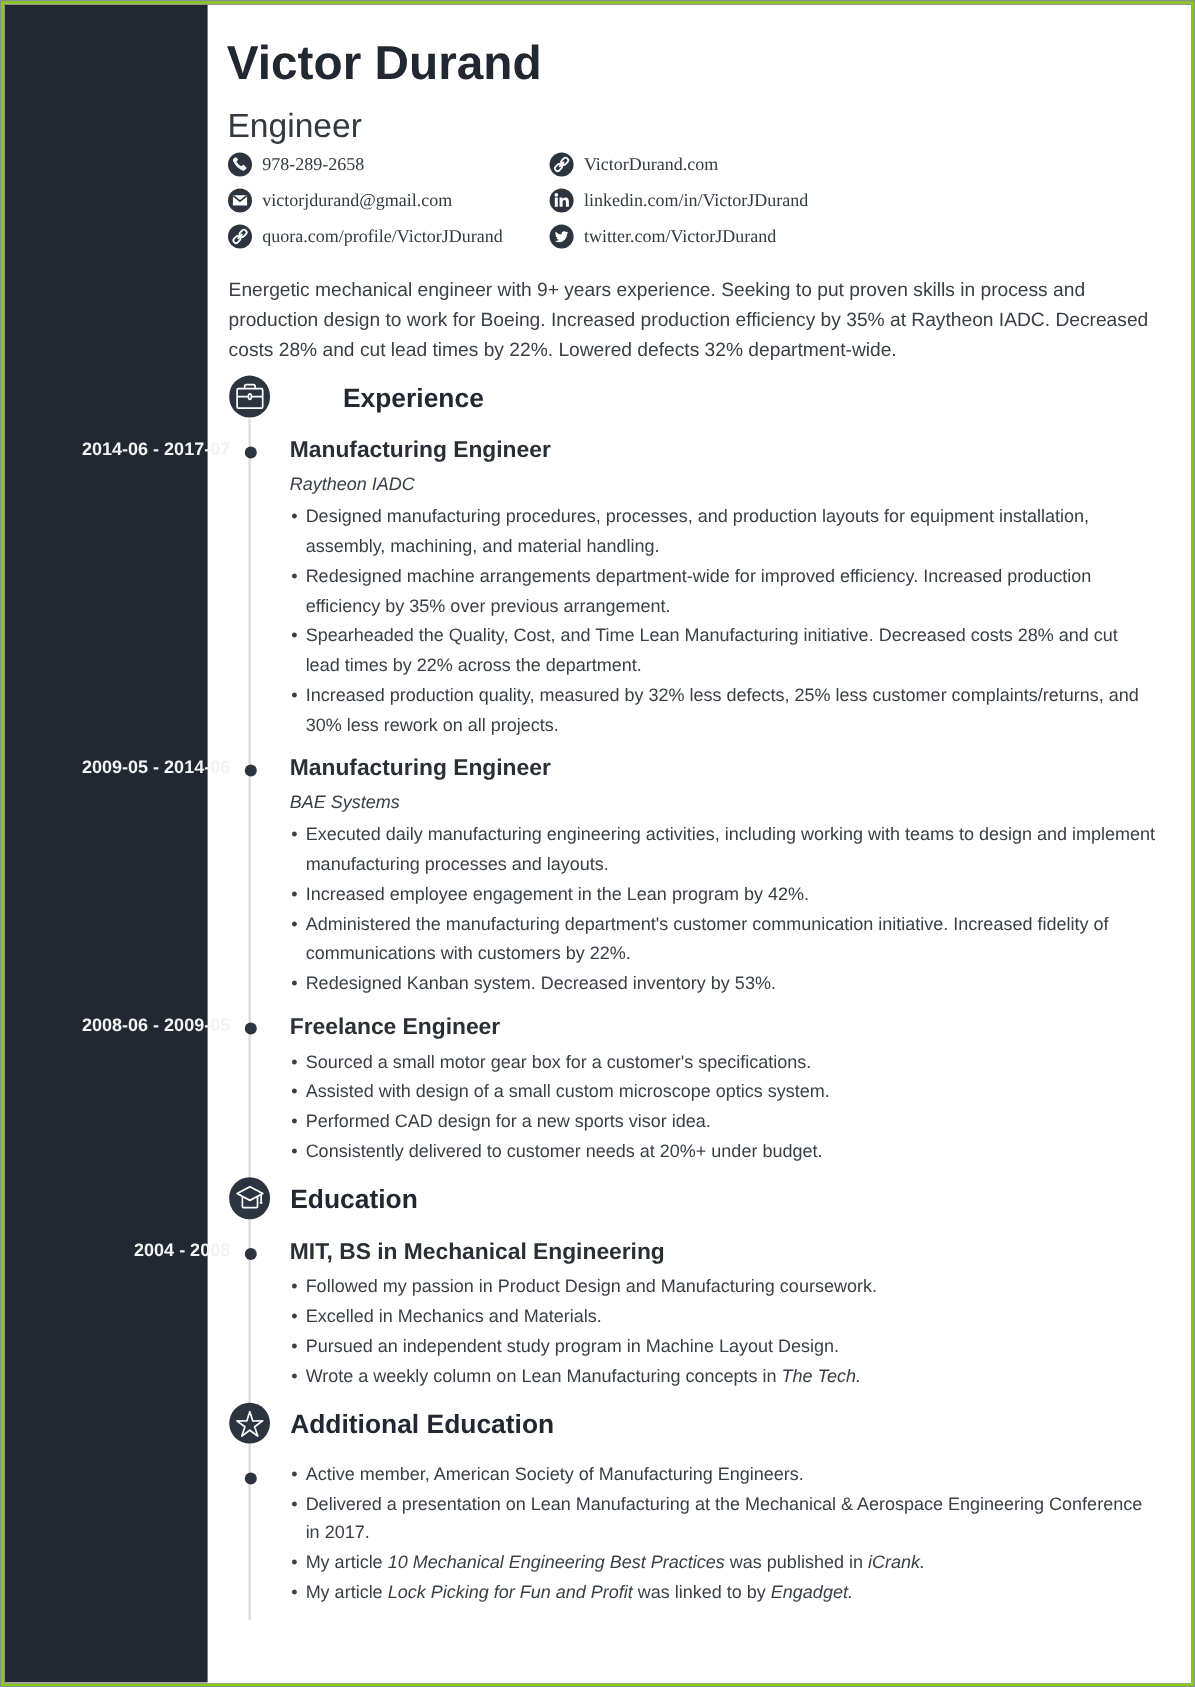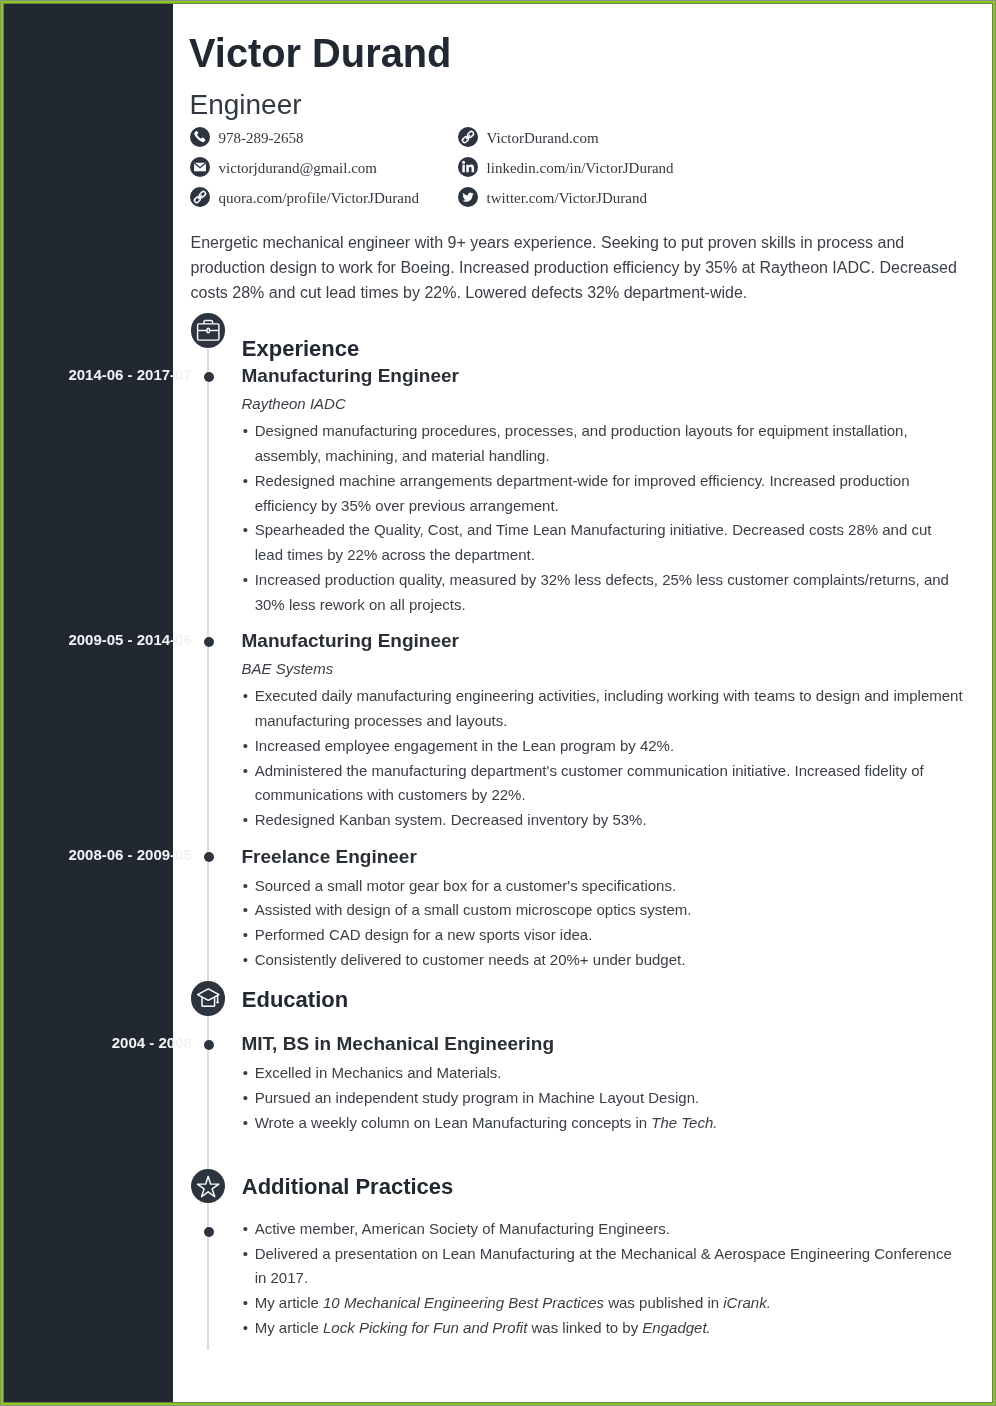--- a/index.html
+++ b/index.html
@@ -114,21 +114,21 @@
               <span class="circle">
                 <svg viewBox="0 0 35 35" width="35" height="35">
                   <g fill="none" stroke="#fff" stroke-width="1.4">
                     <rect x="6.6" y="10.9" width="21.3" height="16.2" rx="1.0"></rect>
                     <path d="M12.9 10.9V8.9a1.4 1.4 0 0 1 1.4-1.4h5.9a1.4 1.4 0 0 1 1.4 1.4v2.0"></path>
                     <path d="M6.6 17.5h21.3"></path>
                   </g>
                   <ellipse cx="17.25" cy="17.5" rx="1.3" ry="2.3" fill="#2c3440" stroke="#fff" stroke-width="1.4"></ellipse>
                 </svg>
               </span>
-              <span class="stitle" style="top: 25px;">Experience</span>
+              <span class="stitle" style="top: 8px; margin-left: 44px;">Experience</span>
             </div>
             <div class="etitle" style="top: 362.3px;">Manufacturing Engineer</div>
             <div class="esub" style="top: 392.3px;">Raytheon IADC</div>
             <div class="bullets" style="top: 415.3px;">
               <div class="bul">Designed manufacturing procedures, processes, and production layouts for equipment installation, assembly, machining, and material handling.</div>
               <div class="bul">Redesigned machine arrangements department-wide for improved efficiency. Increased production efficiency by 35% over previous arrangement.</div>
               <div class="bul">Spearheaded the Quality, Cost, and Time Lean Manufacturing initiative. Decreased costs 28% and cut lead times by 22% across the department.</div>
               <div class="bul">Increased production quality, measured by 32% less defects, 25% less customer complaints/returns, and 30% less rework on all projects.</div>
             </div>
             <div class="dot" style="top: 368px;"></div>
@@ -157,32 +157,33 @@
                     <path d="M11.0 15.9v8.6c0 .45.37.82.82.82h10.96c.45 0 .82-.37.82-.82v-8.6"></path>
                     <path d="M26.6 14.6v5.6"></path>
                   </g>
                   <circle cx="26.6" cy="21.2" r="1.2" fill="#fff"></circle>
                 </svg>
               </span>
               <span class="stitle" style="top: 7.5px;">Education</span>
             </div>
             <div class="etitle" style="top: 1030.24px;">MIT, BS in Mechanical Engineering</div>
             <div class="bullets" style="top: 1057.24px;">
+              <div class="bul">Followed my passion in Product Design and Manufacturing coursework.</div>
               <div class="bul">Excelled in Mechanics and Materials.</div>
               <div class="bul">Pursued an independent study program in Machine Layout Design.</div>
               <div class="bul">Wrote a weekly column on Lean Manufacturing concepts in <i>The Tech.</i></div>
             </div>
             <div class="dot" style="top: 1035.94px;"></div>
             <div class="sechead" style="top: 1164.83px;">
               <span class="circle">
                 <svg viewBox="0 0 35 35" width="35" height="35">
                   <path fill="none" stroke="#fff" stroke-width="1.4" stroke-linejoin="round" d="M17.15 7.30 L19.64 15.17 L27.90 15.11 L21.18 19.91 L23.79 27.74 L17.15 22.84 L10.51 27.74 L13.12 19.91 L6.40 15.11 L14.66 15.17Z"></path>
                 </svg>
               </span>
-              <span class="stitle" style="top: 7.5px;">Additional Practices</span>
+              <span class="stitle" style="top: 7.5px;">Additional Education</span>
             </div>
             <div class="bullets" style="top: 1212.83px;">
               <div class="bul">Active member, American Society of Manufacturing Engineers.</div>
               <div class="bul">Delivered a presentation on Lean Manufacturing at the Mechanical &amp; Aerospace Engineering Conference in 2017.</div>
               <div class="bul">My article <i>10 Mechanical Engineering Best Practices</i> was published in <i>iCrank.</i></div>
               <div class="bul">My article <i>Lock Picking for Fun and Profit</i> was linked to by <i>Engadget.</i></div>
             </div>
             <div class="dot" style="top: 1223.33px;"></div>
             <div class="timeline" style="top: 345.3px; height: 1001.02px;"></div>
           </div>

